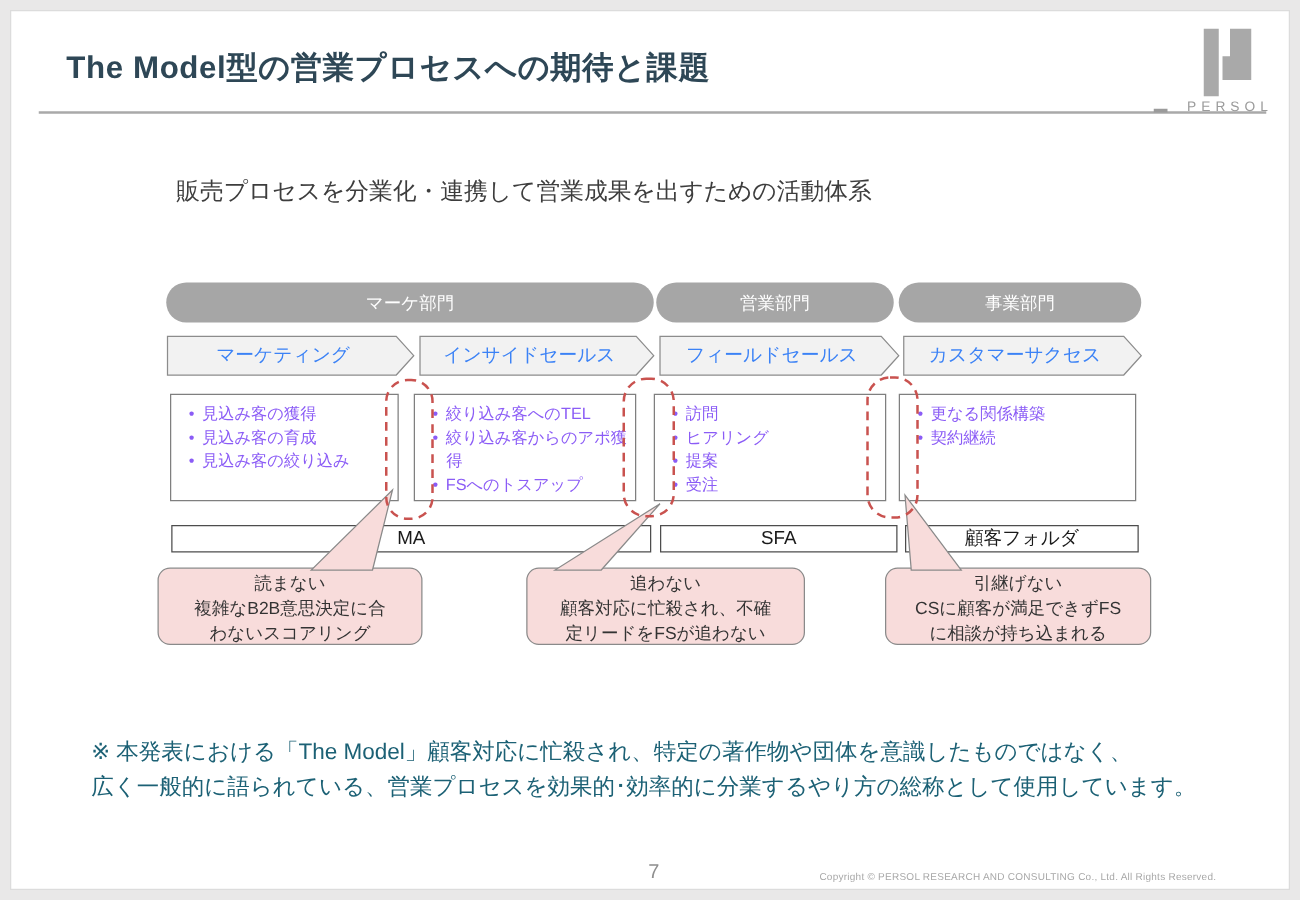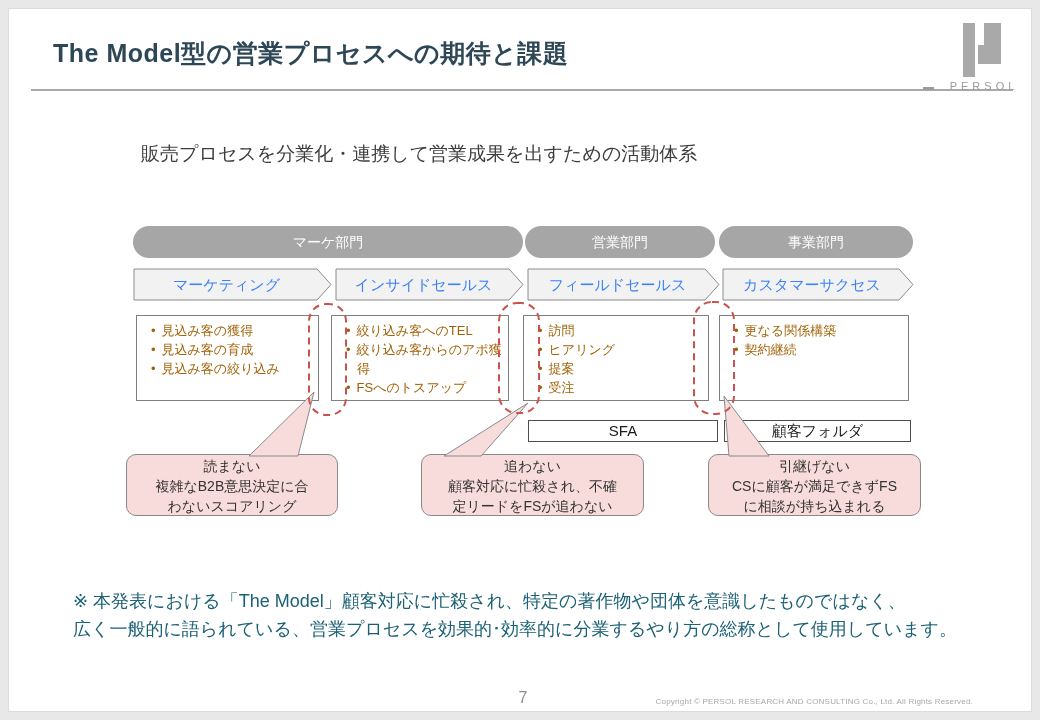--- a/index.html
+++ b/index.html
@@ -23,21 +23,21 @@
   .pill2{left:516px;width:190px;}
   .pill3{left:710px;width:194px;}
 
   .chev-label{top:260px;height:31px;line-height:31px;text-align:center;font-size:15px;color:#3b82f6;}
   .cl1{left:125px;width:185px;}
   .cl2{left:327px;width:175px;}
   .cl3{left:519px;width:179px;}
   .cl4{left:714px;width:178px;}
 
   .stage-box{top:306px;height:86px;background:#ffffff;border:1px solid #7f7f7f;
-             padding:5px 6px 4px 6px;font-size:13px;color:#a16207;}
+             padding:5px 6px 4px 6px;font-size:13px;color:#8b5cf6;}
   .sb1{left:127px;width:183px;}
   .sb2{left:322px;width:178px;}
   .sb3{left:514px;width:186px;}
   .sb4{left:710px;width:190px;}
   .stage-box ul{margin:0;padding:0;list-style:none;}
   .stage-box li{padding-left:19px;text-indent:-11px;line-height:19px;}
   .stage-box li::before{content:"•";margin-right:6px;}
 
   .tool-box{top:411px;height:22px;background:#ffffff;border:1px solid #4d4d4d;
             text-align:center;font-size:15px;color:#1a1a1a;line-height:20px;}
@@ -123,20 +123,21 @@
           <li>受注</li>
         </ul>
       </div>
       <div class="abs stage-box sb4">
         <ul>
           <li>更なる関係構築</li>
           <li>契約継続</li>
         </ul>
       </div>
 
+      <div class="abs tool-box tb1">MA</div>
       <div class="abs tool-box tb2">SFA</div>
       <div class="abs tool-box tb3">顧客フォルダ</div>
 
       <div class="abs callout co1">読まない
 複雑なB2B意思決定に合
 わないスコアリング</div>
       <div class="abs callout co3">引継げない
 CSに顧客が満足できずFS
 に相談が持ち込まれる</div>
       <div class="abs callout co2">追わない

